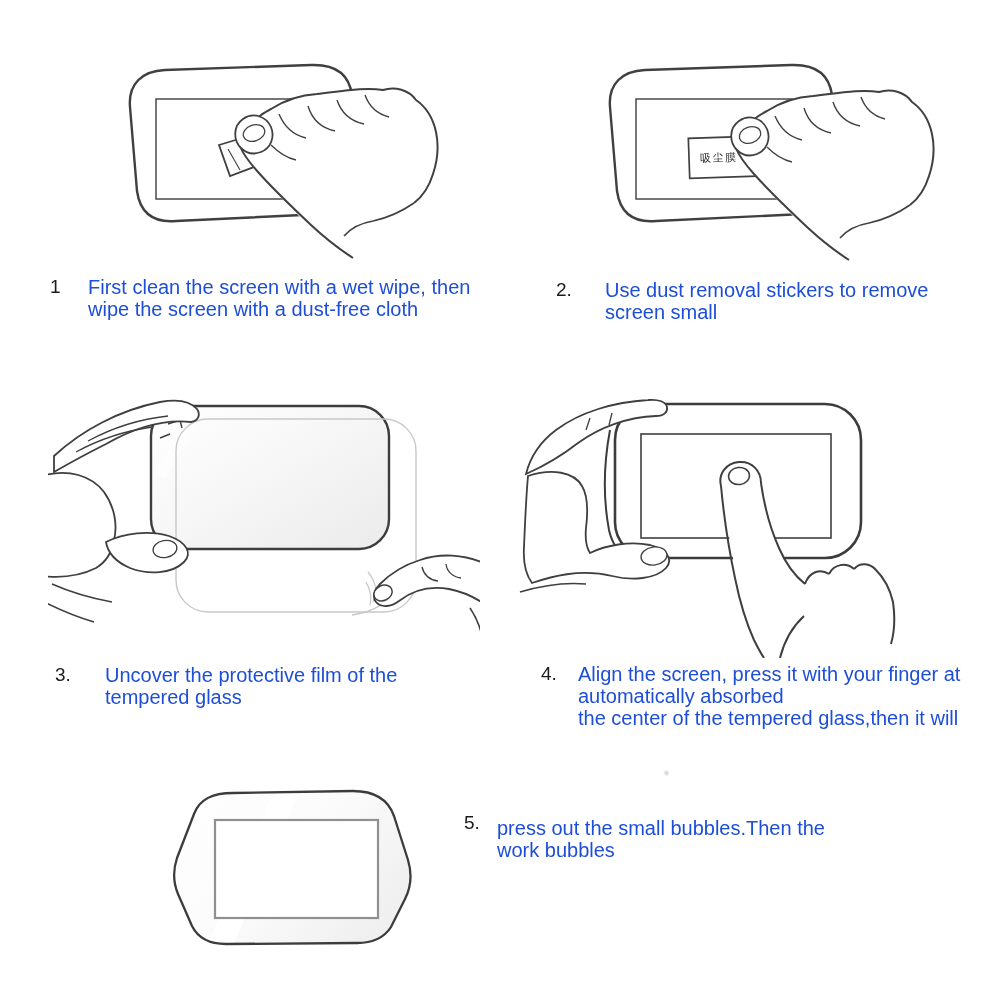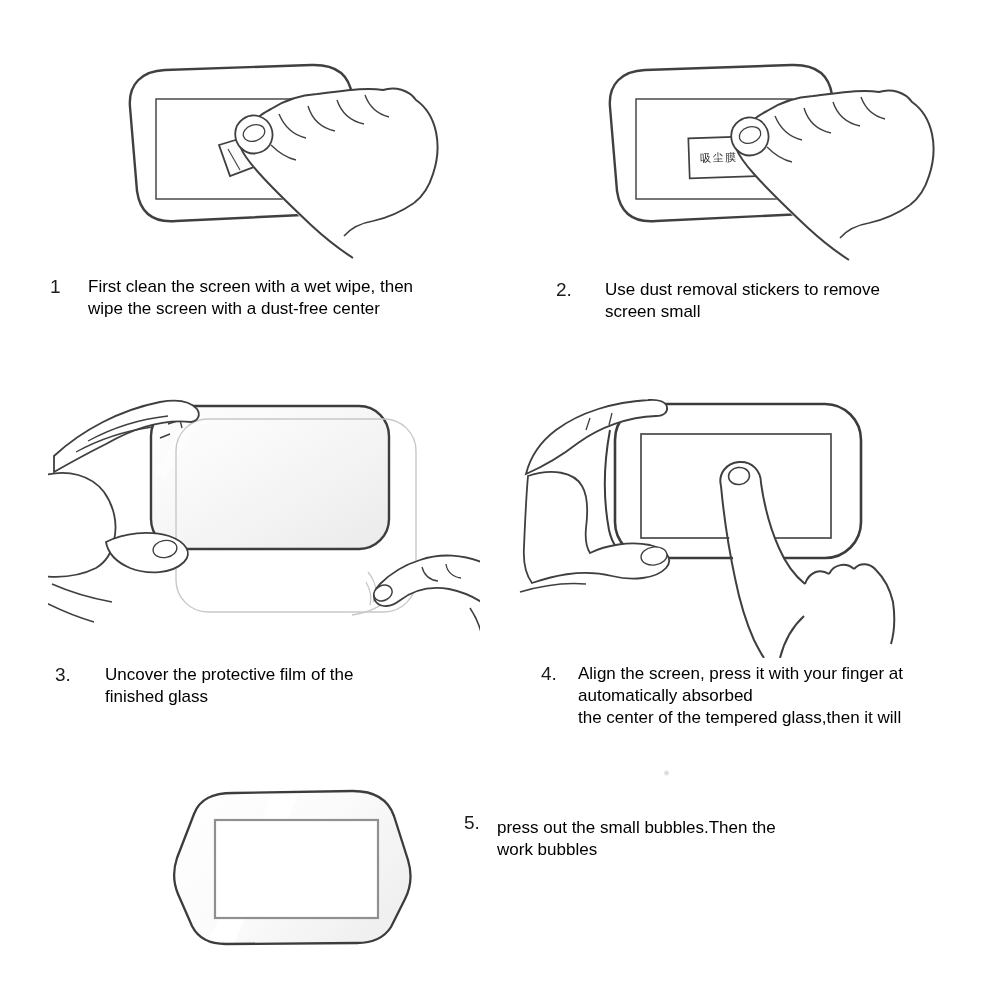--- a/index.html
+++ b/index.html
@@ -5,21 +5,21 @@
   html,body{margin:0;padding:0}
   body{
     width:1000px;height:1000px;position:relative;overflow:hidden;
     background:#ffffff;color:#1d1d1d;
     font-family:"Liberation Sans", sans-serif;
   }
   figure.ill{position:absolute;margin:0;padding:0}
   figure.ill svg{display:block;width:100%;height:100%}
   .step{position:absolute;display:flex;align-items:flex-start}
   .step .num{font-size:19px;line-height:22px;flex:0 0 auto;color:#1b1b1b}
-  .step .lines{font-size:17px;line-height:22px;white-space:nowrap;color:#000000}
+  .step .lines{font-size:20px;line-height:22px;white-space:nowrap;color:#1d4ed8}
   .step .lines div{white-space:nowrap}
   .smudge{
     position:absolute;width:7px;height:6px;border-radius:50%;
     background:radial-gradient(circle,#cccccc 0%, rgba(255,255,255,0) 75%);
     filter:blur(0.6px);
   }
 </style>
 </head>
 <body>
 
@@ -142,37 +142,37 @@
       <path d="M75,13 L195,11 C216,11 230,19 236,36 L250,80 C254,93 253,107 247,119 L233,147 C226,158 214,163 199,163 L68,164 C51,164 40,158 34,146 L20,114 C15,102 15,90 19,78 L36,34 C42,18 56,13 75,13 Z" fill="none" stroke="#3c3c3c" stroke-width="2.3"></path>
       <rect x="57" y="40" width="163" height="98" fill="#ffffff" stroke="#909090" stroke-width="2.2"></rect>
     </g>
   </svg>
 </figure>
 
 <div class="step" style="left:50px;top:276px">
   <span class="num" style="width:38px">1</span>
   <div class="lines">
     <div>First clean the screen with a wet wipe, then</div>
-    <div>wipe the screen with a dust-free center</div>
+    <div>wipe the screen with a dust-free cloth</div>
   </div>
 </div>
 
 <div class="step" style="left:556px;top:279px">
   <span class="num" style="width:49px">2.</span>
   <div class="lines">
     <div>Use dust removal stickers to remove</div>
     <div>screen small</div>
   </div>
 </div>
 
 <div class="step" style="left:55px;top:664px">
   <span class="num" style="width:50px">3.</span>
   <div class="lines">
     <div>Uncover the protective film of the</div>
-    <div>finished glass</div>
+    <div>tempered glass</div>
   </div>
 </div>
 
 <div class="step" style="left:541px;top:663px">
   <span class="num" style="width:37px">4.</span>
   <div class="lines">
     <div>Align the screen, press it with your finger at</div>
     <div>automatically absorbed</div>
     <div>the center of the tempered glass,then it will</div>
   </div>

